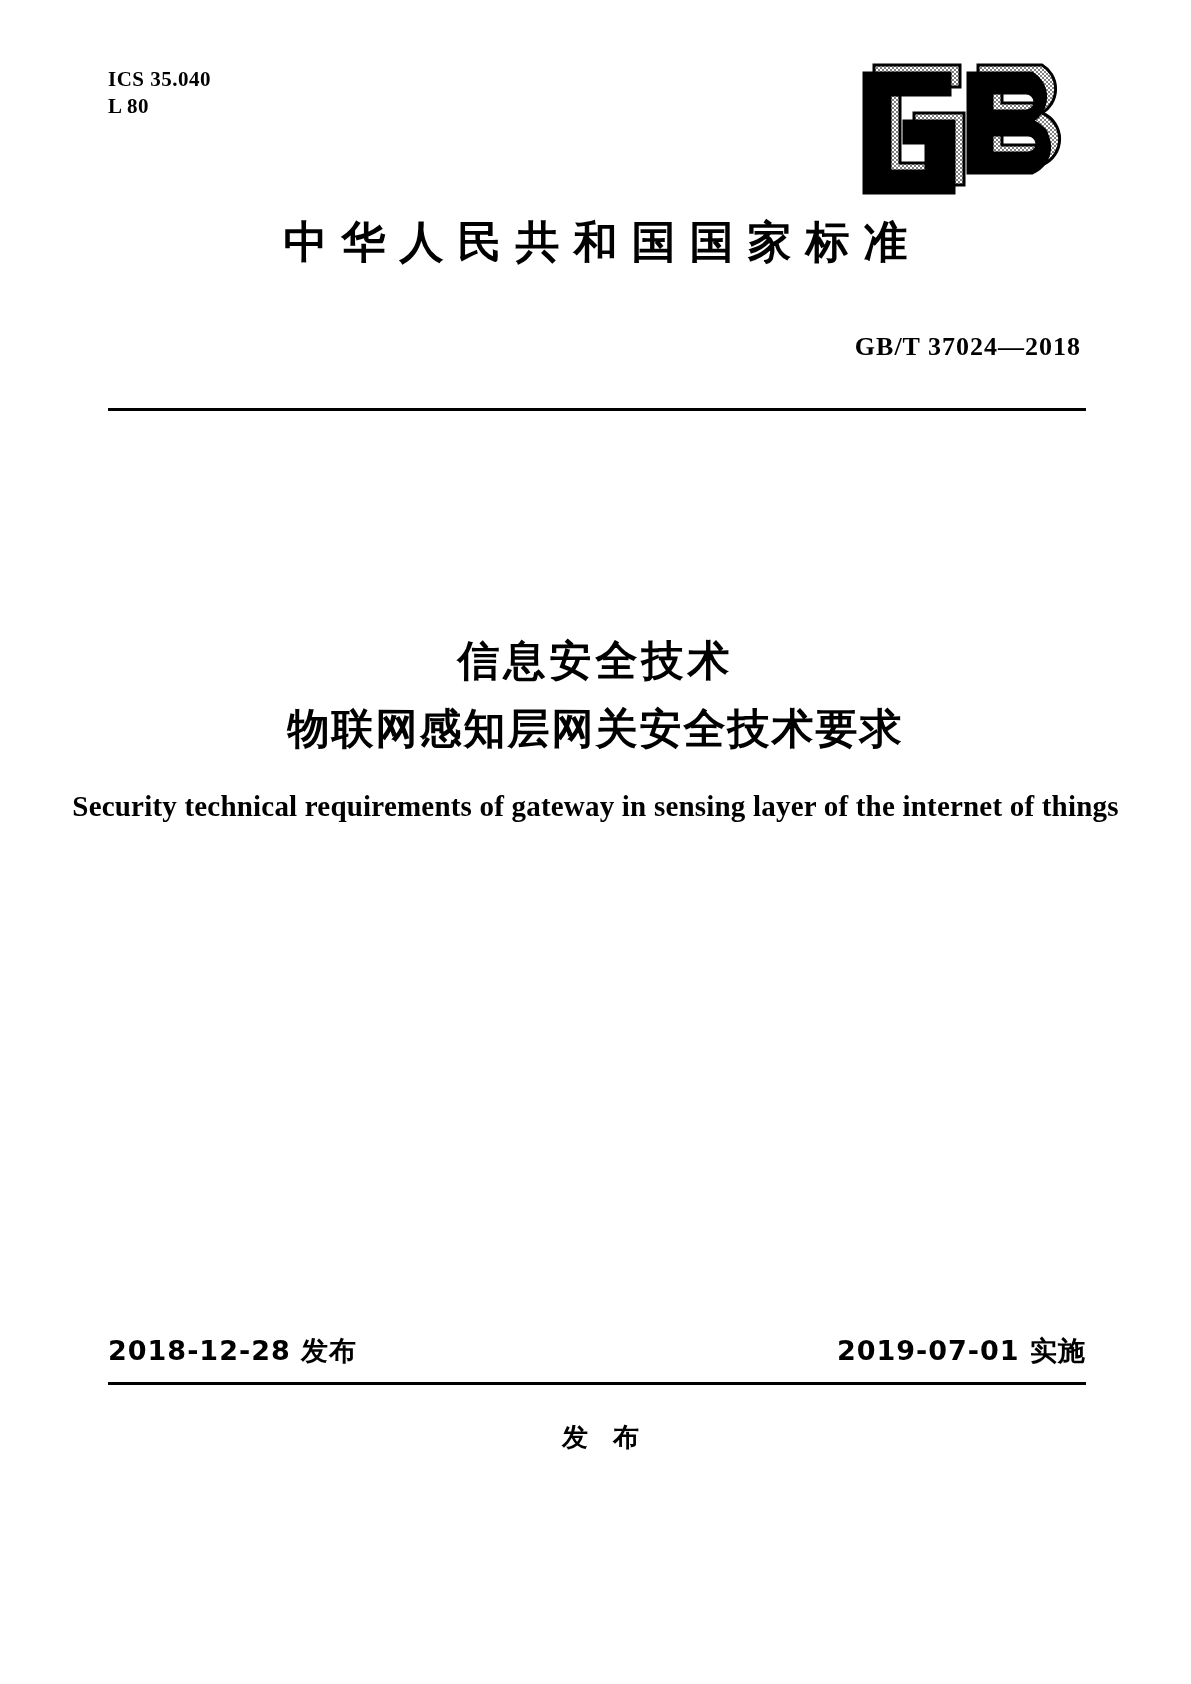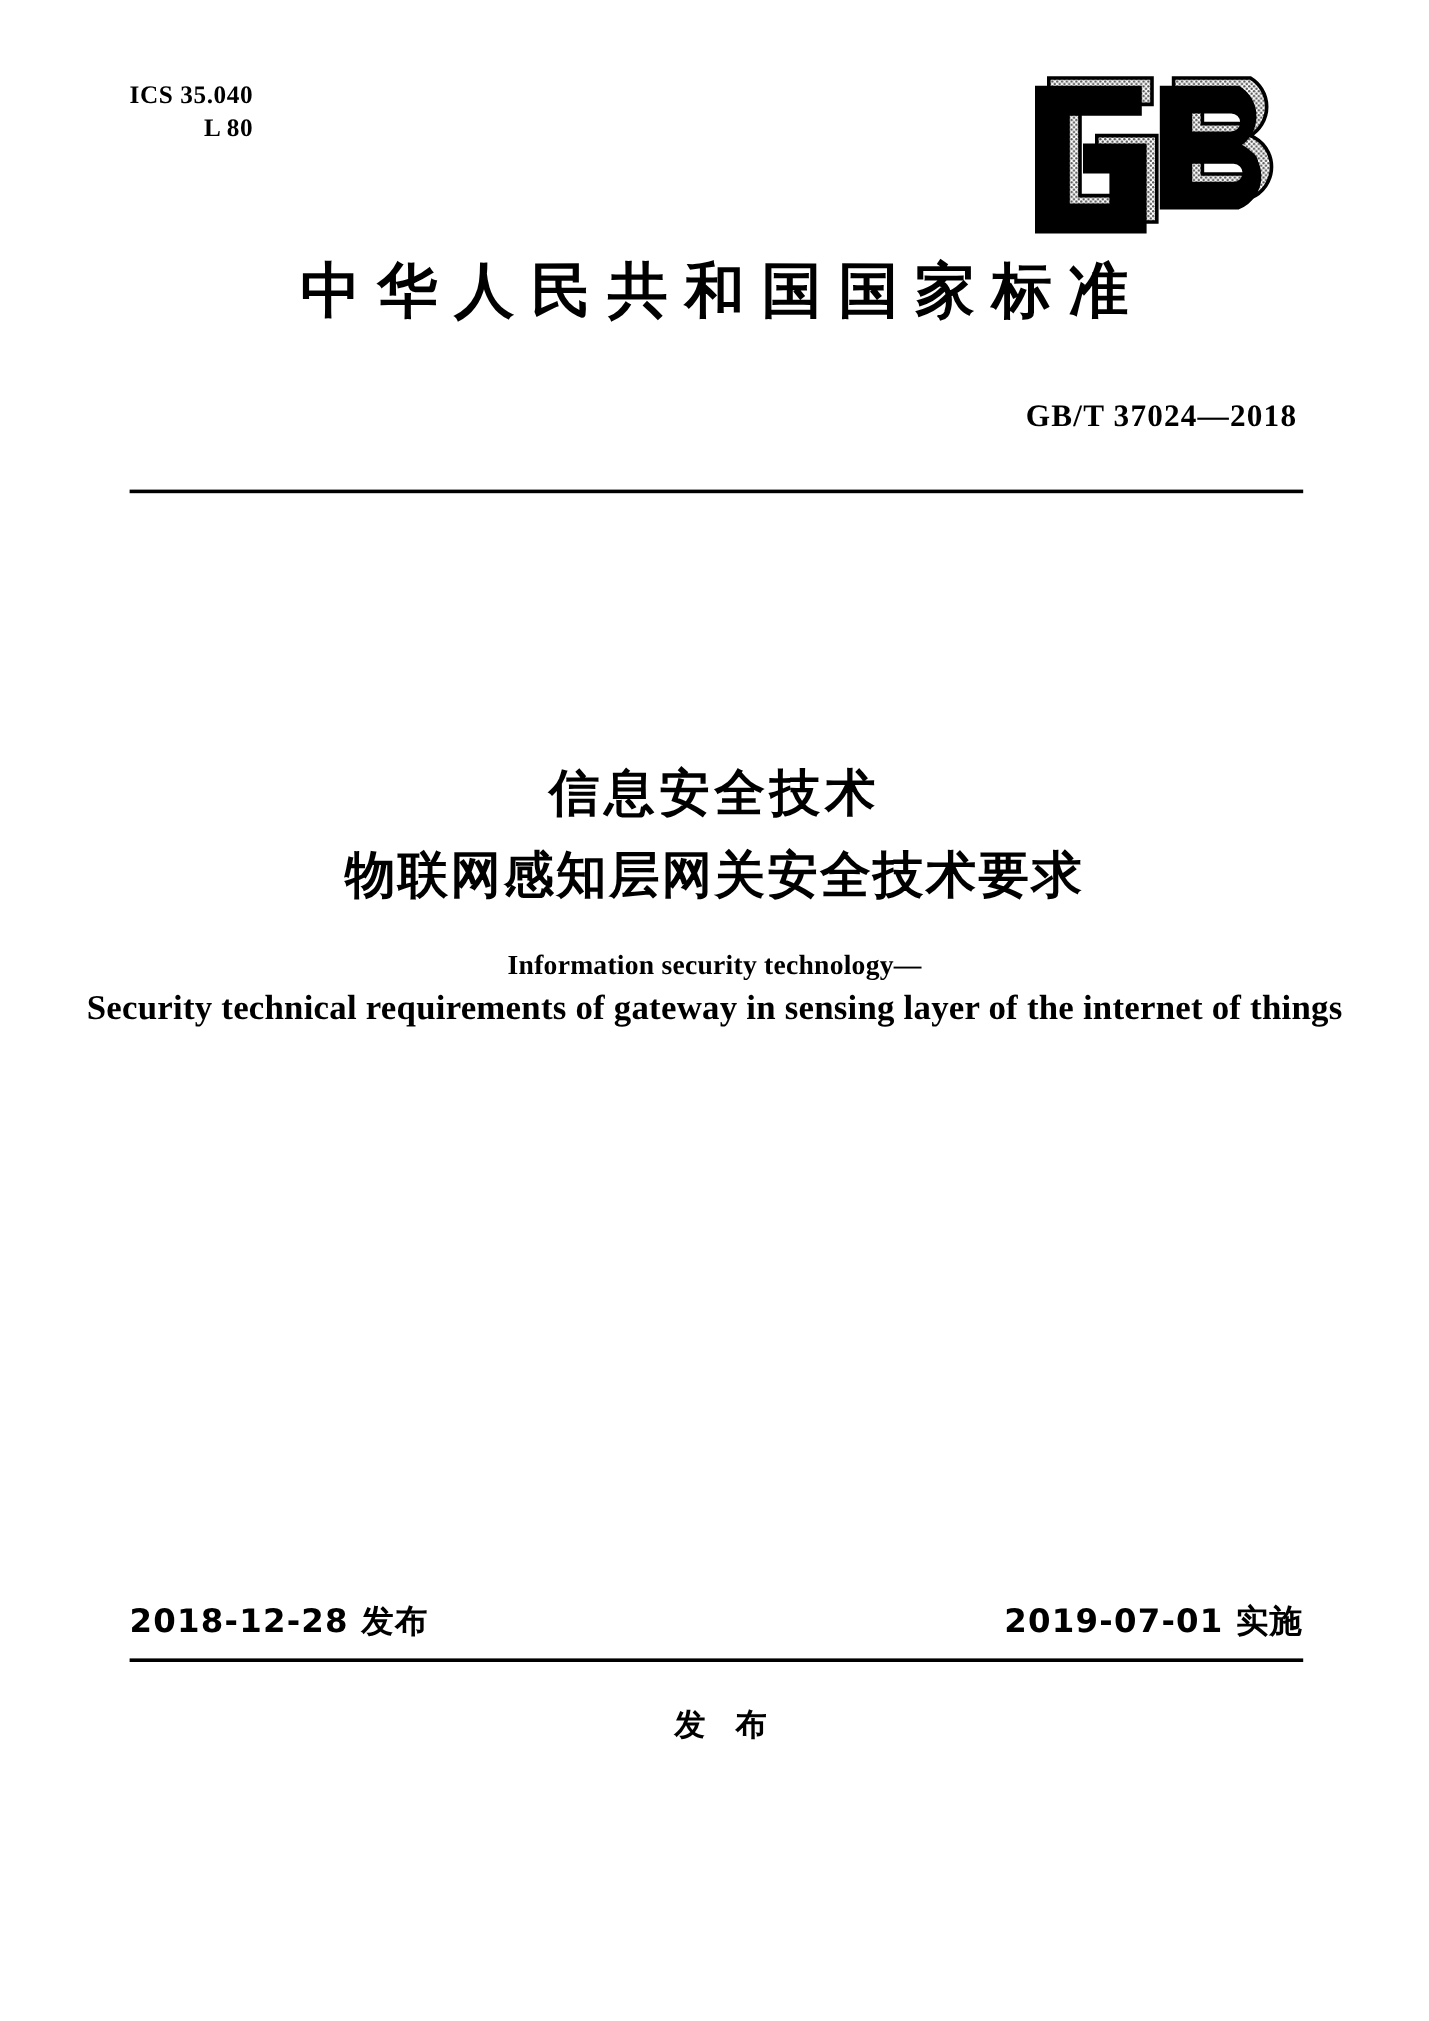--- a/index.html
+++ b/index.html
@@ -27,42 +27,42 @@
   .ics-block {
     position: absolute;
     left: 108px;
     top: 66px;
     font-family: "Liberation Serif", serif;
     font-weight: bold;
     font-size: 21px;
     line-height: 27px;
     letter-spacing: 0.5px;
   }
-  .ics-line { white-space: pre; text-align: right; }
+  .ics-line { white-space: pre; }
 
   
   .gb-logo {
     position: absolute;
     right: 105px;
     top: 55px;
     width: 230px;
     height: 140px;
   }
   .gb-logo svg { display: block; }
 
   
   .nat-title {
     position: absolute;
     left: 0;
     right: 0;
     top: 212px;
     text-align: center;
     font-family: "DejaVu Serif", "Liberation Serif", serif;
     font-weight: bold;
-    font-size: 50px;
+    font-size: 44px;
     letter-spacing: 14px;
     text-indent: 14px;
     line-height: 60px;
   }
 
   
   .std-no {
     position: absolute;
     right: 110px;
     top: 332px;
@@ -214,21 +214,20 @@
   <div class="std-no">GB/T 37024—2018</div>
 
   <div class="rule-top"></div>
 
   <div class="main-title">
     <div class="line1">信息安全技术</div>
     <div class="line2">物联网感知层网关安全技术要求</div>
   </div>
 
   <div class="en-title">
-    <div class="en1">Information security technology—</div>
     <div class="en2">Security technical requirements of gateway in sensing layer of the internet of things</div>
   </div>
 
   <div class="date-row">
     <div>2018-12-28 发布</div>
     <div>2019-07-01 实施</div>
   </div>
 
   <div class="rule-bottom"></div>
 

